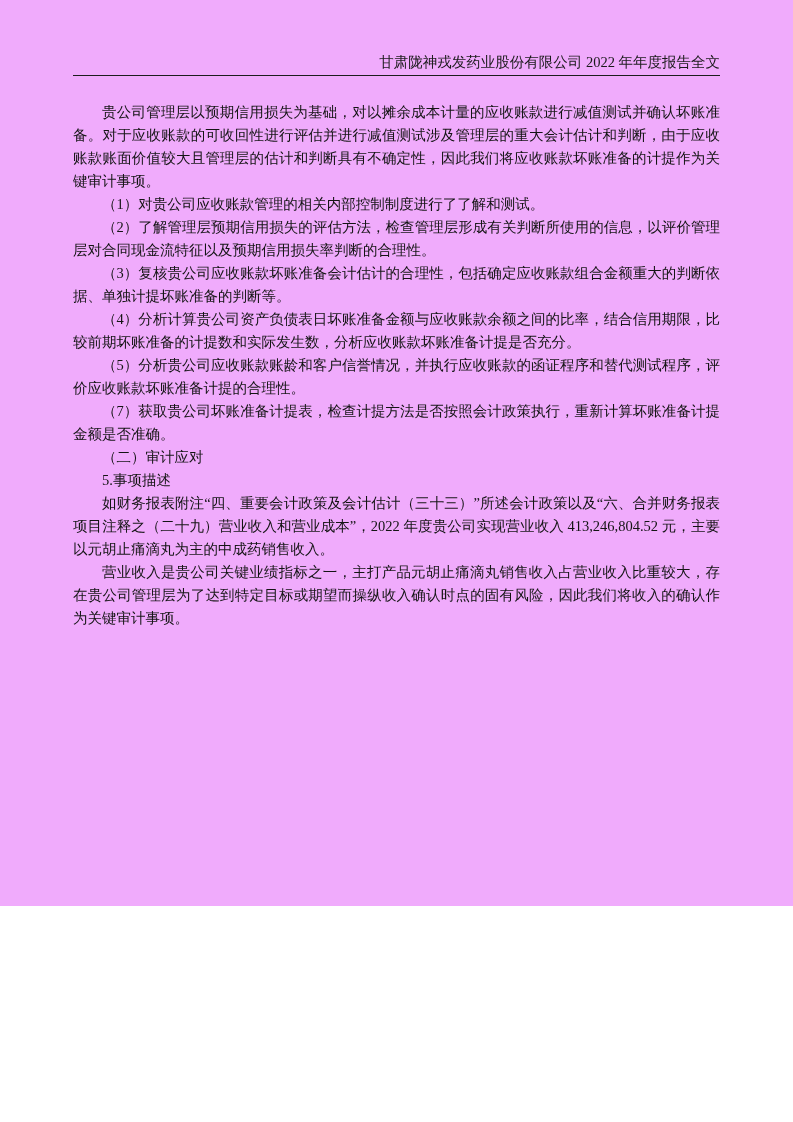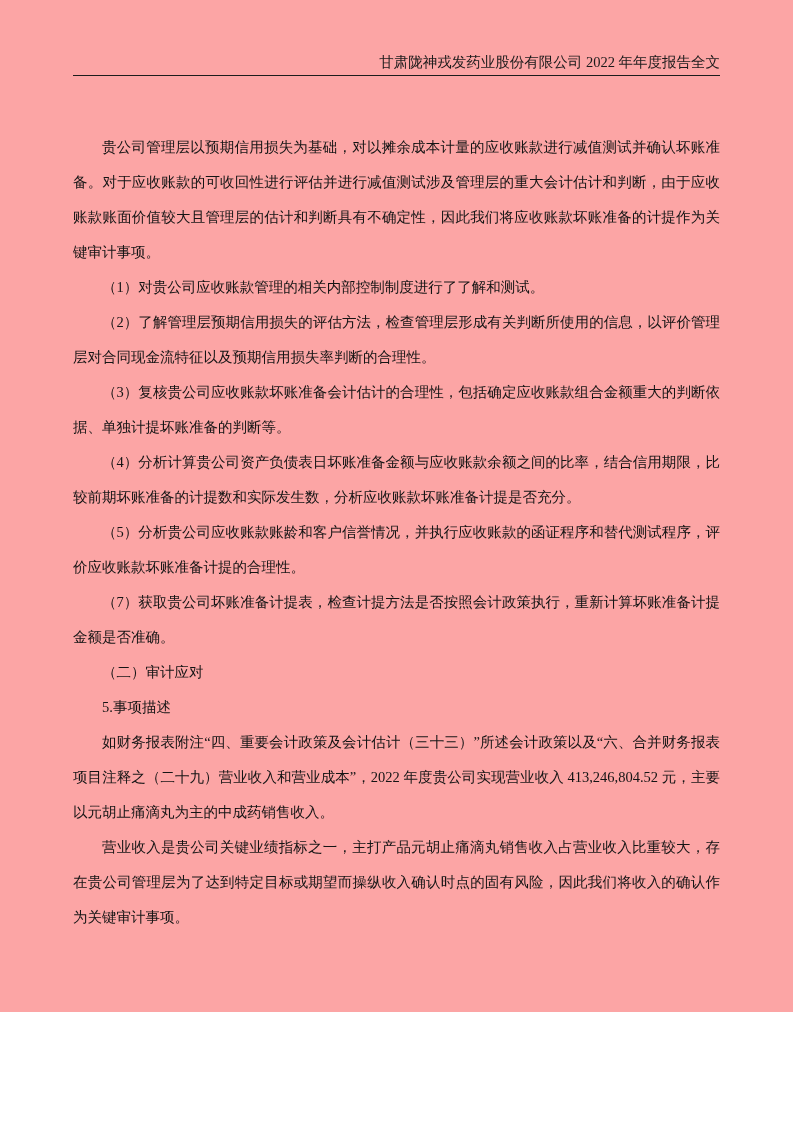--- a/index.html
+++ b/index.html
@@ -3,22 +3,22 @@
 <meta charset="utf-8">
 <style>
   html, body {
     margin: 0;
     padding: 0;
     background: #ffffff;
   }
   .page {
     position: relative;
     width: 793px;
-    height: 1012px;
-    background: #fca5a5;
+    height: 906px;
+    background: #f0abfc;
     font-family: "Liberation Serif", "DejaVu Serif", serif;
     color: #111111;
     overflow: hidden;
   }
   .header {
     position: absolute;
     left: 73px;
     width: 647px;
     top: 52px;
     text-align: right;
@@ -27,24 +27,23 @@
     padding-bottom: 3px;
     border-bottom: 1.8px solid #1c1c1c;
     color: #1a1a1a;
   }
   .content {
     position: absolute;
     left: 73px;
     top: 101px;
     width: 647px;
     font-size: 14.5px;
-    line-height: 35px;
+    line-height: 23px;
     text-align: justify;
     color: #141414;
-    margin-top: 29px;
   }
   .content p {
     margin: 0;
     padding: 0;
     text-indent: 2em;
   }
   .footer {
     position: absolute;
     right: 90px;
     top: 1038px;

